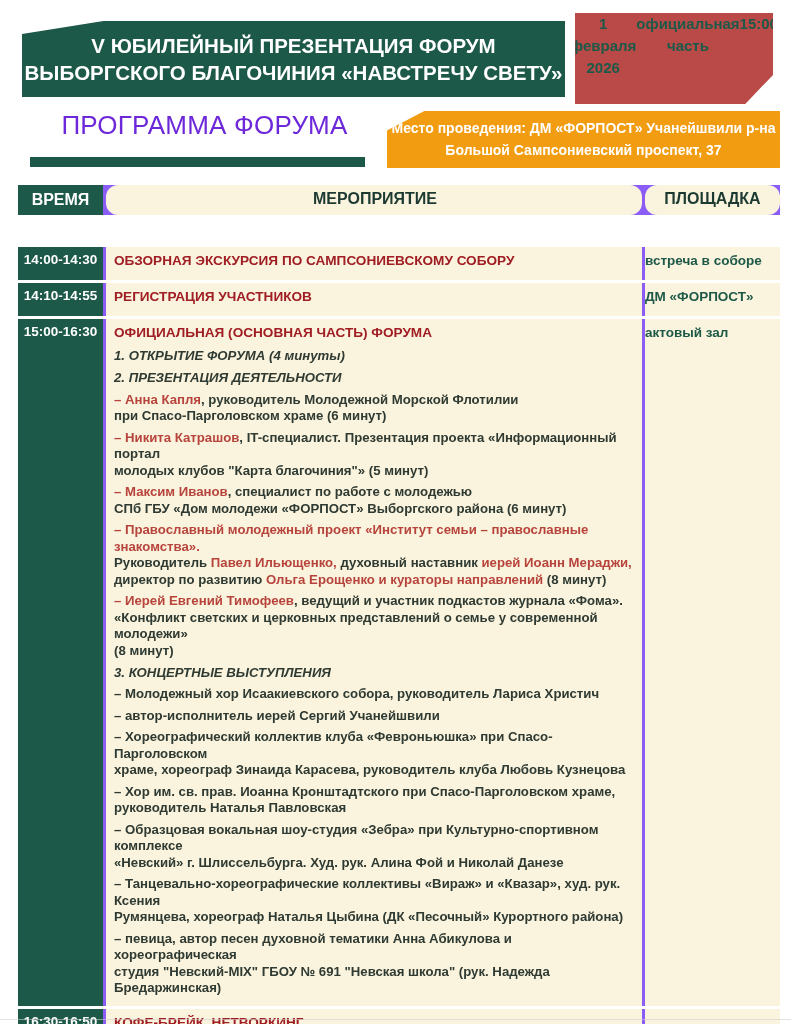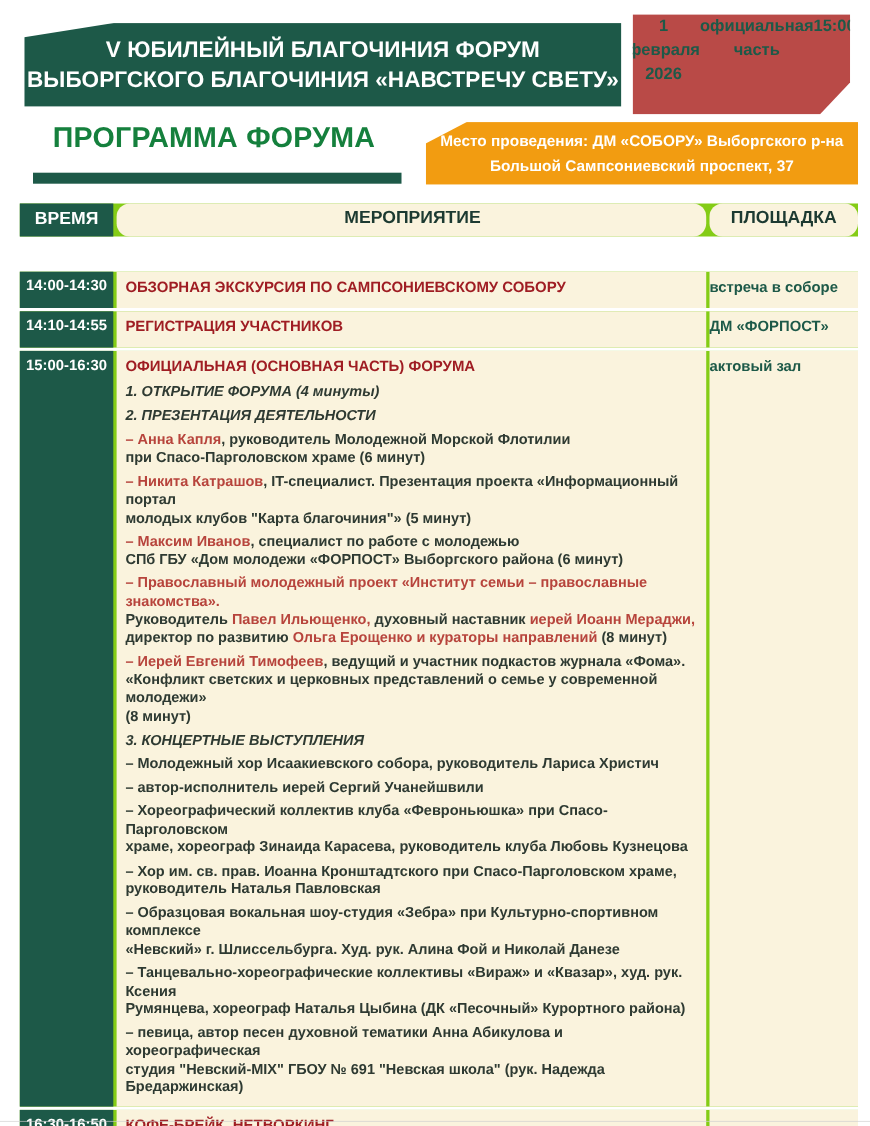--- a/index.html
+++ b/index.html
@@ -19,36 +19,36 @@
   }
   
   .datebox{
     left:575px;top:13px;width:198px;height:91px;background:#b94a47;
     clip-path:polygon(0 0,100% 0,100% 68%,86% 100%,0 100%);
     color:#1d5948;font-weight:bold;font-size:15px;line-height:1.45;
     display:flex;justify-content:center;text-align:center;
   }
   
   .heading{
-    left:22px;top:110px;width:345px;text-align:center;
-    color:#15803d;font-weight:bold;font-size:26px;letter-spacing:.2px;
+    left:32px;top:110px;width:345px;text-align:center;
+    color:#6d28d9;font-weight:normal;font-size:26px;letter-spacing:.2px;
   }
   .underline{left:30px;top:157px;width:335px;height:10px;background:#1d5948;}
   
   .venuebox{
     left:387px;top:111px;width:393px;height:57px;background:#f29c11;
     clip-path:polygon(0 34%,9.5% 0,100% 0,100% 100%,0 100%);
     color:#ffffff;font-weight:bold;font-size:14px;line-height:1.55;
     display:flex;flex-direction:column;justify-content:center;text-align:center;
   }
   
   .table{left:18px;top:185px;width:762px;}
   .srow{
     display:grid;grid-template-columns:85px 536px 135px;column-gap:3px;
-    margin-bottom:3px;background:#84cc16;
+    margin-bottom:3px;background:#8b5cf6;
   }
   .cell{min-height:100%;}
   .cell.time{
     background:#1d5948;color:#ffffff;font-weight:bold;font-size:13.5px;
     text-align:center;padding-top:5px;box-sizing:border-box;
   }
   .cell.event{background:#faf3dd;padding:5px 6px 4px 8px;box-sizing:border-box;}
   .cell.venue{
     background:#faf3dd;color:#1d5948;font-weight:bold;font-size:13.5px;
     text-align:left;padding-top:6px;box-sizing:border-box;
@@ -66,35 +66,35 @@
   .blk.numbered{font-style:italic;line-height:1.3;}
   .c-maroon{color:#9f1d23;}
   .c-brick{color:#b7443c;}
   .c-dark{color:#2e3a32;}
   .bottom-edge{left:0;top:1019px;width:791px;height:1px;background:#cfcfcf;opacity:.6;}
 </style>
 </head>
 <body>
 
 <div class="abs banner">
-  <div>V ЮБИЛЕЙНЫЙ БЛАГОЧИНИЯ ФОРУМ</div>
+  <div>V ЮБИЛЕЙНЫЙ ПРЕЗЕНТАЦИЯ ФОРУМ</div>
   <div>ВЫБОРГСКОГО БЛАГОЧИНИЯ «НАВСТРЕЧУ СВЕТУ»</div>
 </div>
 
 <div class="abs datebox">
   <div>1 февраля 2026</div>
   <div>официальная часть</div>
   <div>15:00</div>
 </div>
 
 <div class="abs heading">ПРОГРАММА ФОРУМА</div>
 <div class="abs underline"></div>
 
 <div class="abs venuebox">
-  <div>Место проведения: ДМ «СОБОРУ» Выборгского р-на</div>
+  <div>Место проведения: ДМ «ФОРПОСТ» Учанейшвили р-на</div>
   <div>Большой Сампсониевский проспект, 37</div>
 </div>
 
 <div class="abs table">
   <div class="srow thead">
     <div class="cell time">ВРЕМЯ</div>
     <div class="cell event">МЕРОПРИЯТИЕ</div>
     <div class="cell venue">ПЛОЩАДКА</div>
   </div>
   <div id="rows">

